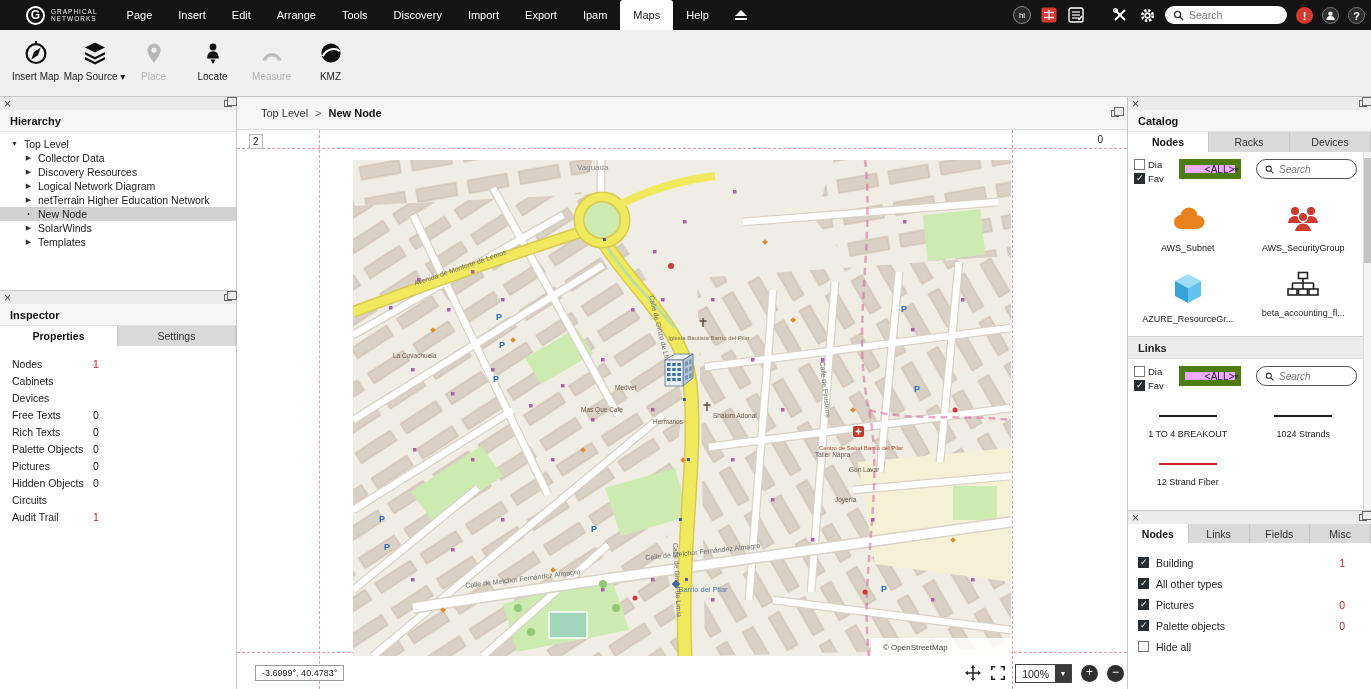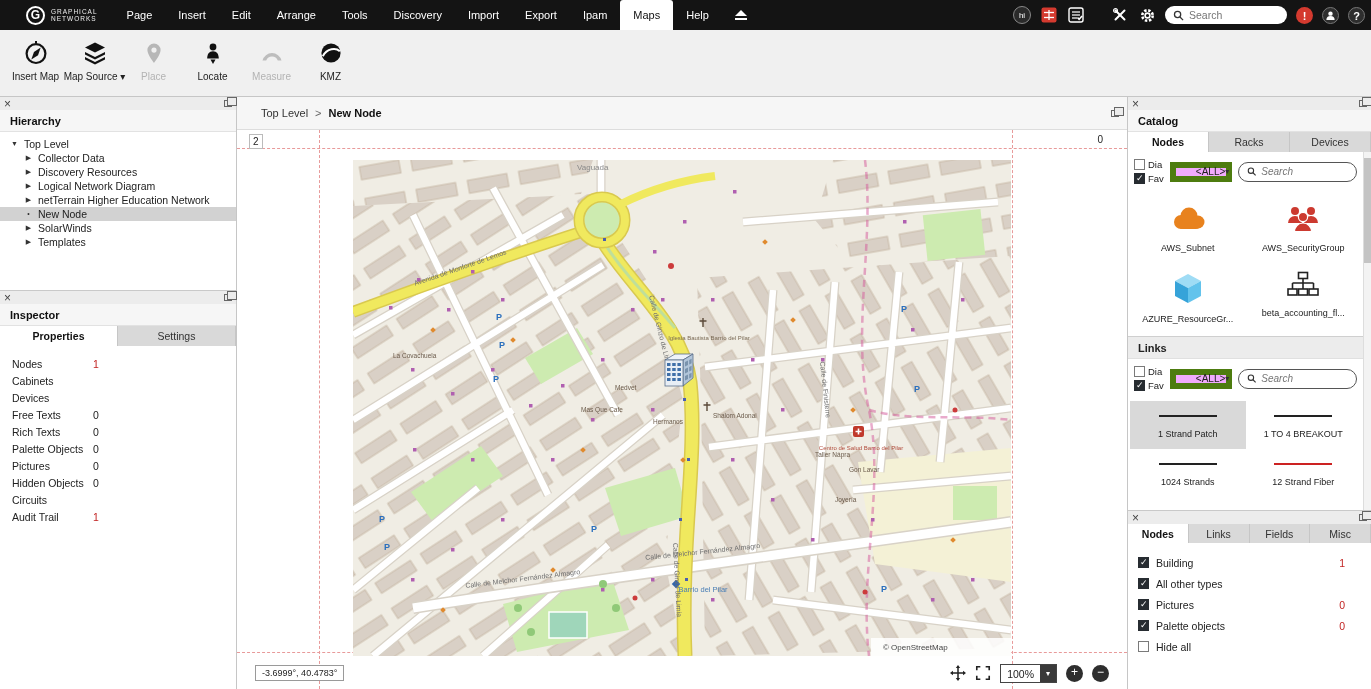--- a/index.html
+++ b/index.html
@@ -72,32 +72,32 @@
   .bc-sep{color:#666}
   .bc-current{font-weight:bold;color:#111}
   .bc-dock{margin-left:auto}
   .page{position:relative;flex:1;background:#fff;overflow:hidden}
   .vdash{position:absolute;top:0;bottom:0;border-left:1px dashed #e89a9a}
   .hdash{position:absolute;left:0;right:0;border-top:1px dashed #e89a9a}
   .ruler-num{position:absolute;font-size:10px;color:#222}
   .ruler-num.boxed{border:1px solid #bbb;background:#fff;padding:0 3px;line-height:13px}
   .mapwrap{position:absolute;left:116px;top:30px;width:658px;height:496px}
   .coords{position:absolute;left:18px;bottom:8px;background:#fff;border:1px solid #9a9a9a;padding:2px 6px;font-size:9px;color:#222}
-  .map-controls{position:absolute;right:18px;bottom:6px;display:flex;align-items:center;gap:9px}
+  .map-controls{position:absolute;right:3px;bottom:6px;display:flex;align-items:center;gap:9px}
   .zoom-box{display:flex;align-items:center;border:1px solid #444;background:#fff;height:19px}
   .zoom-box .zv{padding:0 6px;font-size:10.5px;min-width:34px}
   .zoom-caret{width:16px;height:17px;background:#3a3a3a;color:#fff;font-size:8px;display:flex;align-items:center;justify-content:center}
   .round-btn{width:17px;height:17px;border-radius:50%;background:#2e2e2e;color:#fff;font-size:12px;line-height:15px;
              text-align:center;cursor:pointer}
 
   
   .catalog{height:414px;border-bottom:1px solid #c9c9c9;display:flex;flex-direction:column;position:relative}
   .tabs3{display:flex;height:20px;background:#d9d9d9}
   .cat-body{flex:1;background:#fff;overflow:hidden;padding-right:8px}
-  .filter-row{display:flex;align-items:center;gap:6px;padding:7px 6px 6px 6px}
+  .filter-row{display:flex;align-items:flex-start;gap:15px;padding:7px 6px 6px 6px}
   .cb-col{display:flex;flex-direction:column;gap:3px}
   .cb-row{display:flex;align-items:center;gap:3px;font-size:9.5px;cursor:pointer}
   .cb{width:11px;height:11px;border:1px solid #7a7a7a;background:#fff;display:inline-block;position:relative}
   .cb.checked{background:#272c31;border-color:#272c31}
   .cb.checked::after{content:"✓";position:absolute;left:1px;top:-1px;color:#fff;font-size:9px}
   .mini-select{display:flex;align-items:center;justify-content:space-between;border:6px solid #4d7c0f;background:#f0abfc;
                width:62px;height:20px;padding:0 20px;font-size:10px;cursor:pointer}
   .sel-caret{font-size:8px;color:#333}
   .search-pill{flex:1;display:flex;align-items:center;gap:5px;border:1px solid #555;border-radius:10px;height:20px;padding:0 8px;background:#fff}
   .search-pill input{border:none;outline:none;width:100%;font-size:10px;font-family:inherit;background:transparent;font-style:italic}
@@ -742,24 +742,20 @@
           </div>
           <div class="search-pill">
             <svg width="11" height="11" viewBox="0 0 12 12">
                 <circle cx="5" cy="5" r="3.4" fill="none" stroke="#333" stroke-width="1.4"></circle>
                 <line x1="7.6" y1="7.6" x2="11" y2="11" stroke="#333" stroke-width="1.4"></line>
               </svg>
             <input placeholder="Search" style="">
           </div>
         </div>
         <div class="link-grid">
-          <div class="link-item selected">
-            <span class="link-line"></span>
-            <span class="link-label">1 Strand Patch</span>
-          </div>
           <div class="link-item">
             <span class="link-line"></span>
             <span class="link-label">1 TO 4 BREAKOUT</span>
           </div>
           <div class="link-item">
             <span class="link-line"></span>
             <span class="link-label">1024 Strands</span>
           </div>
           <div class="link-item">
             <span class="link-line fiber"></span>

